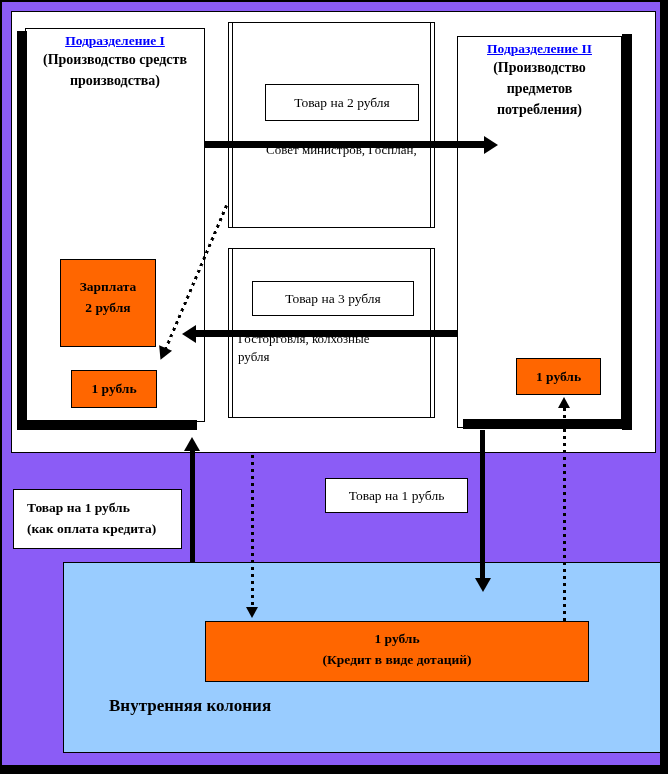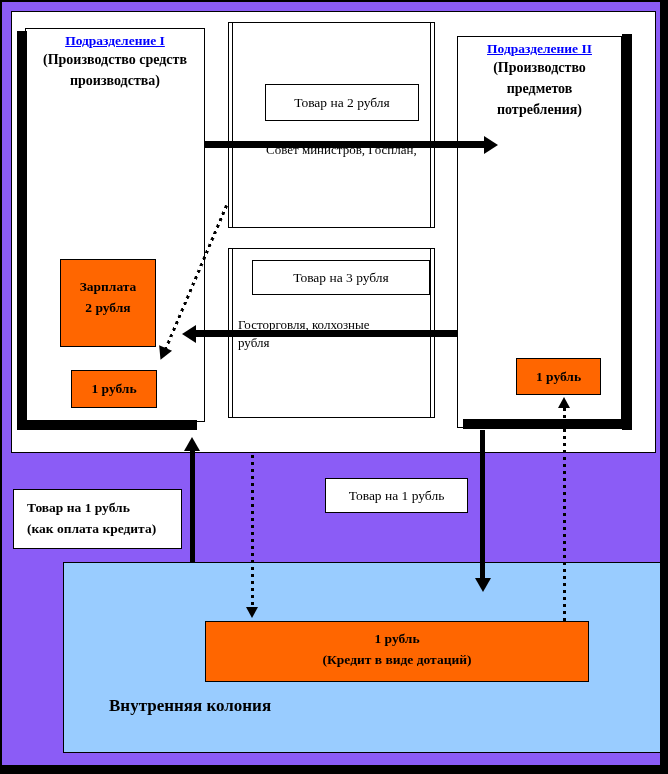--- a/index.html
+++ b/index.html
@@ -63,24 +63,24 @@
 
   <div class="center-col" style="left:228px;top:22px;width:207px;height:206px;"></div>
   <div class="goods-box" style="left:265px;top:84px;width:154px;height:37px;">
     <span>Товар на 2 рубля</span>
   </div>
   <div class="agency-text" style="left:238px;top:141px;width:190px;margin-left:28px;">
     <div>Совет министров, Госплан,</div>
   </div>
 
   <div class="center-col" style="left:228px;top:248px;width:207px;height:170px;"></div>
-  <div class="goods-box" style="left:252px;top:260px;width:178px;height:35px;">
+  <div class="goods-box" style="left:252px;top:281px;width:162px;height:35px;">
     <span>Товар на 3 рубля</span>
   </div>
-  <div class="agency-text" style="left:238px;top:316px;width:180px;">
+  <div class="agency-text" style="left:238px;top:330px;width:180px;">
     <div>Госторговля, колхозные</div>
     <div>рубля</div>
   </div>
 
   <div class="orange-box" style="left:60px;top:259px;width:96px;height:88px;padding-top:16px;line-height:21px;">
     <div>Зарплата</div>
     <div>2 рубля</div>
   </div>
   <div class="orange-box" style="left:71px;top:370px;width:86px;height:38px;display:flex;align-items:center;justify-content:center;">
     <span>1 рубль</span>

